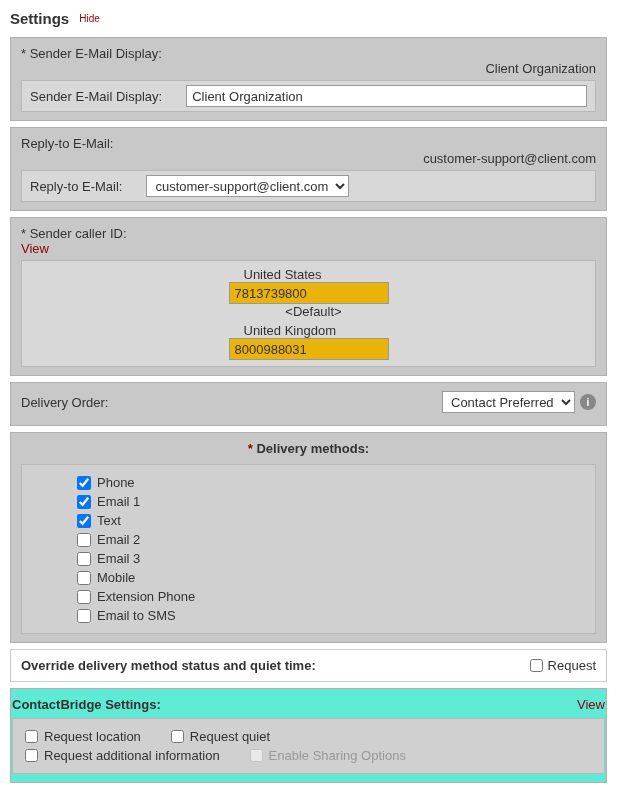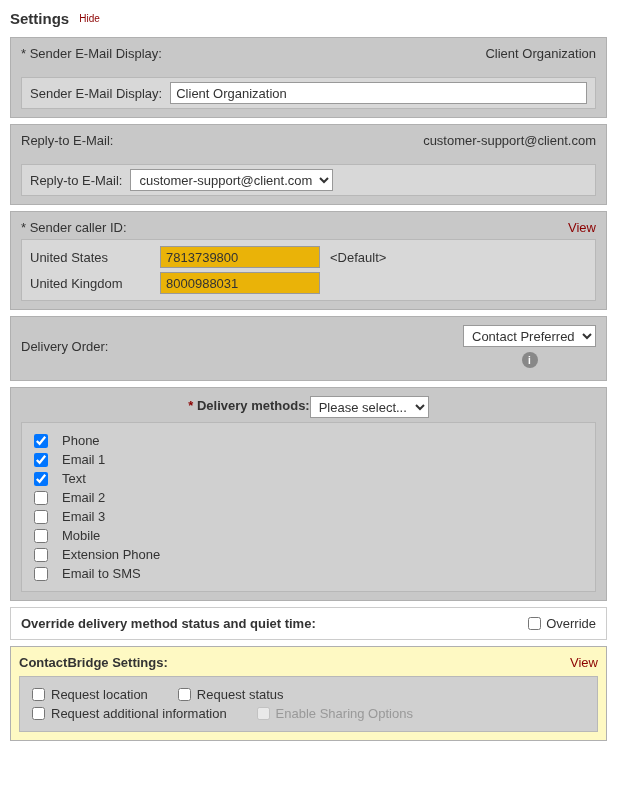--- a/index.html
+++ b/index.html
@@ -53,21 +53,22 @@
       font-size: 13px;
       color: #333;
     }
 
     .inner-row {
       display: flex;
       align-items: center;
       background: #d8d8d8;
       border: 1px solid #b8b8b8;
       padding: 4px 8px;
-      margin-top: 16px;
+      margin-top: 4px;
+      gap: 16px;
     }
 
     .inner-label {
       font-size: 13px;
       color: #333;
       white-space: nowrap;
       margin-right: 8px;
     }
 
     .text-input {
@@ -85,43 +86,44 @@
       background: #fff;
       padding: 2px 4px;
       font-size: 13px;
       color: #333;
       height: 22px;
       appearance: auto;
     }
 
     .section-header-row {
       display: flex;
-      align-items: center;
       justify-content: space-between;
       margin-bottom: 4px;
+      flex-direction: column;
     }
 
     .view-link {
       color: #8b0000;
       text-decoration: none;
       font-size: 13px;
     }
 
     .caller-table {
       width: 100%;
       background: #d8d8d8;
       border: 1px solid #b8b8b8;
       padding: 4px 8px;
       margin-top: 4px;
     }
 
     .caller-row {
       display: flex;
       align-items: center;
       padding: 2px 0;
+      flex-direction: column;
     }
 
     .caller-country {
       width: 130px;
       font-size: 13px;
       color: #333;
     }
 
     .caller-number-input {
       border: 1px solid #999;
@@ -143,21 +145,20 @@
       display: flex;
       align-items: center;
       margin-bottom: 4px;
     }
 
     .delivery-select-wrapper {
       display: flex;
       align-items: center;
       margin-left: auto;
       gap: 5px;
-      flex-direction: column;
     }
 
     .info-icon {
       width: 16px;
       height: 16px;
       background: #888;
       border-radius: 50%;
       display: inline-flex;
       align-items: center;
       justify-content: center;
@@ -192,23 +193,24 @@
       background: #d0d0d0;
       border: 1px solid #b8b8b8;
       padding: 8px 12px;
       margin-top: 4px;
     }
 
     .checkbox-item {
       display: flex;
       align-items: center;
       padding: 2px 0;
-      gap: 14px;
-      font-size: 13px;
-      color: #333;
+      gap: 6px;
+      font-size: 13px;
+      color: #333;
+      margin-left: 43px;
     }
 
     .checkbox-item input[type="checkbox"] {
       width: 14px;
       height: 14px;
       cursor: pointer;
     }
 
     .override-section {
       background: #fff;
@@ -228,23 +230,23 @@
 
     .override-checkbox-row {
       display: flex;
       align-items: center;
       gap: 5px;
       font-size: 13px;
       color: #333;
     }
 
     .contactbridge-section {
-      background: #fef9c3;
+      background: #5eead4;
       border: 1px solid #b0b0b0;
-      padding: 8px 8px;
+      padding: 8px 1px;
       margin-bottom: 6px;
     }
 
     .contactbridge-header {
       display: flex;
       align-items: center;
       justify-content: space-between;
       margin-bottom: 6px;
     }
 
@@ -348,25 +350,20 @@
         <span class="info-icon">i</span>
       </div>
     </div>
   </div>
 
   <div class="delivery-methods-section">
     <div style="display:flex; align-items:center; justify-content:center; margin-bottom:4px;">
       <span class="delivery-methods-label">
         <span style="color:#8b0000;">* </span><span>Delivery methods:</span>
       </span>
-      <div class="methods-select-row" style="margin-bottom:0;">
-        <select class="select-input">
-          <option>Please select...</option>
-        </select>
-      </div>
     </div>
 
     <div class="checkboxes-area">
       <div class="checkbox-item">
         <input type="checkbox" checked="" style="">
         <span>Phone</span>
       </div>
       <div class="checkbox-item">
         <input type="checkbox" checked="" style="">
         <span>Email 1</span>
@@ -395,38 +392,38 @@
         <input type="checkbox" style="">
         <span>Email to SMS</span>
       </div>
     </div>
   </div>
 
   <div class="override-section">
     <span class="override-label">Override delivery method status and quiet time:</span>
     <div class="override-checkbox-row">
       <input type="checkbox" style="">
-      <span>Override</span>
+      <span>Request</span>
     </div>
   </div>
 
   <div class="contactbridge-section">
     <div class="contactbridge-header">
       <span class="contactbridge-label">ContactBridge Settings:</span>
       <a class="view-link" href="#">View</a>
     </div>
     <div class="cb-checkboxes">
       <div class="cb-checkbox-row">
         <div class="cb-checkbox-item">
           <input type="checkbox" style="">
           <span>Request location</span>
         </div>
         <div class="cb-checkbox-item">
           <input type="checkbox" style="">
-          <span>Request status</span>
+          <span>Request quiet</span>
         </div>
       </div>
       <div class="cb-checkbox-row">
         <div class="cb-checkbox-item">
           <input type="checkbox" style="">
           <span>Request additional information</span>
         </div>
         <div class="cb-checkbox-item disabled">
           <input type="checkbox" disabled="" style="">
           <span>Enable Sharing Options</span>

